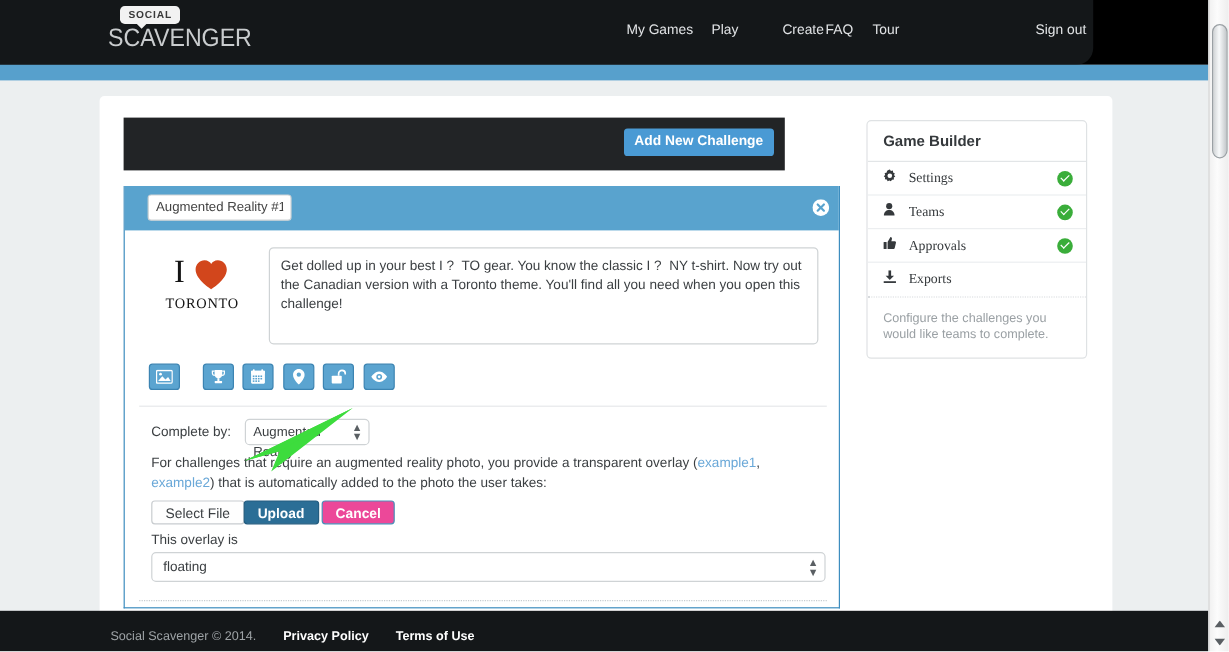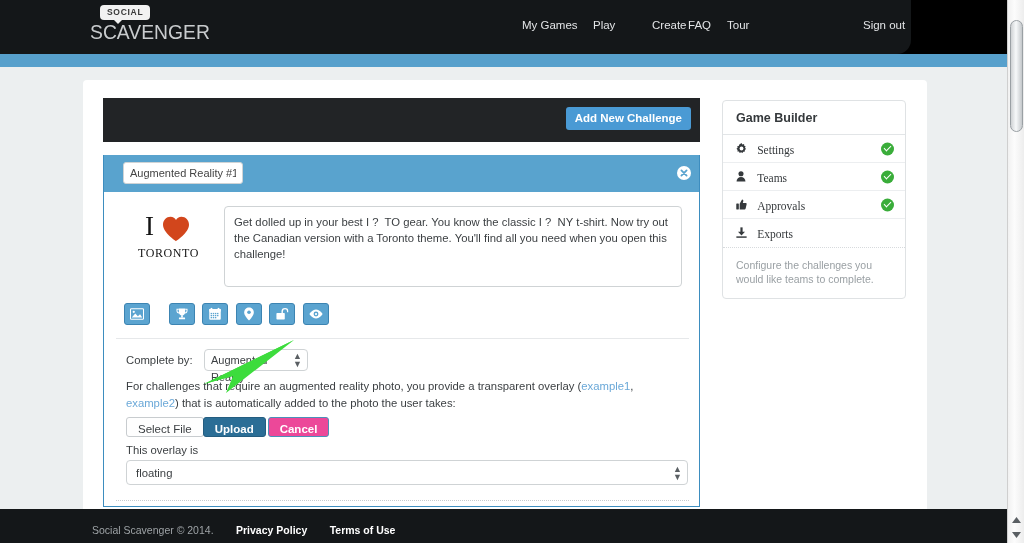--- a/index.html
+++ b/index.html
@@ -64,21 +64,21 @@
   }
 
   
   #card {
     position:absolute; left:83px; top:80px; width:844px; height:433px;
     background:#ffffff; border-radius:4px;
   }
 
   
   #toolbar {
-    position:absolute; left:103px; top:98px; width:597px; height:44px;
+    position:absolute; left:103px; top:98px; width:551px; height:44px;
     background:#222426;
   }
   #add-new-challenge {
     position:absolute; right:9px; top:9px;
     background:#4a9ad4; color:#ffffff; border:none;
     font-family:"Liberation Sans", sans-serif;
     font-size:11.5px; font-weight:bold;
     padding:5px 9px 6px; border-radius:3px; cursor:pointer;
   }
 

